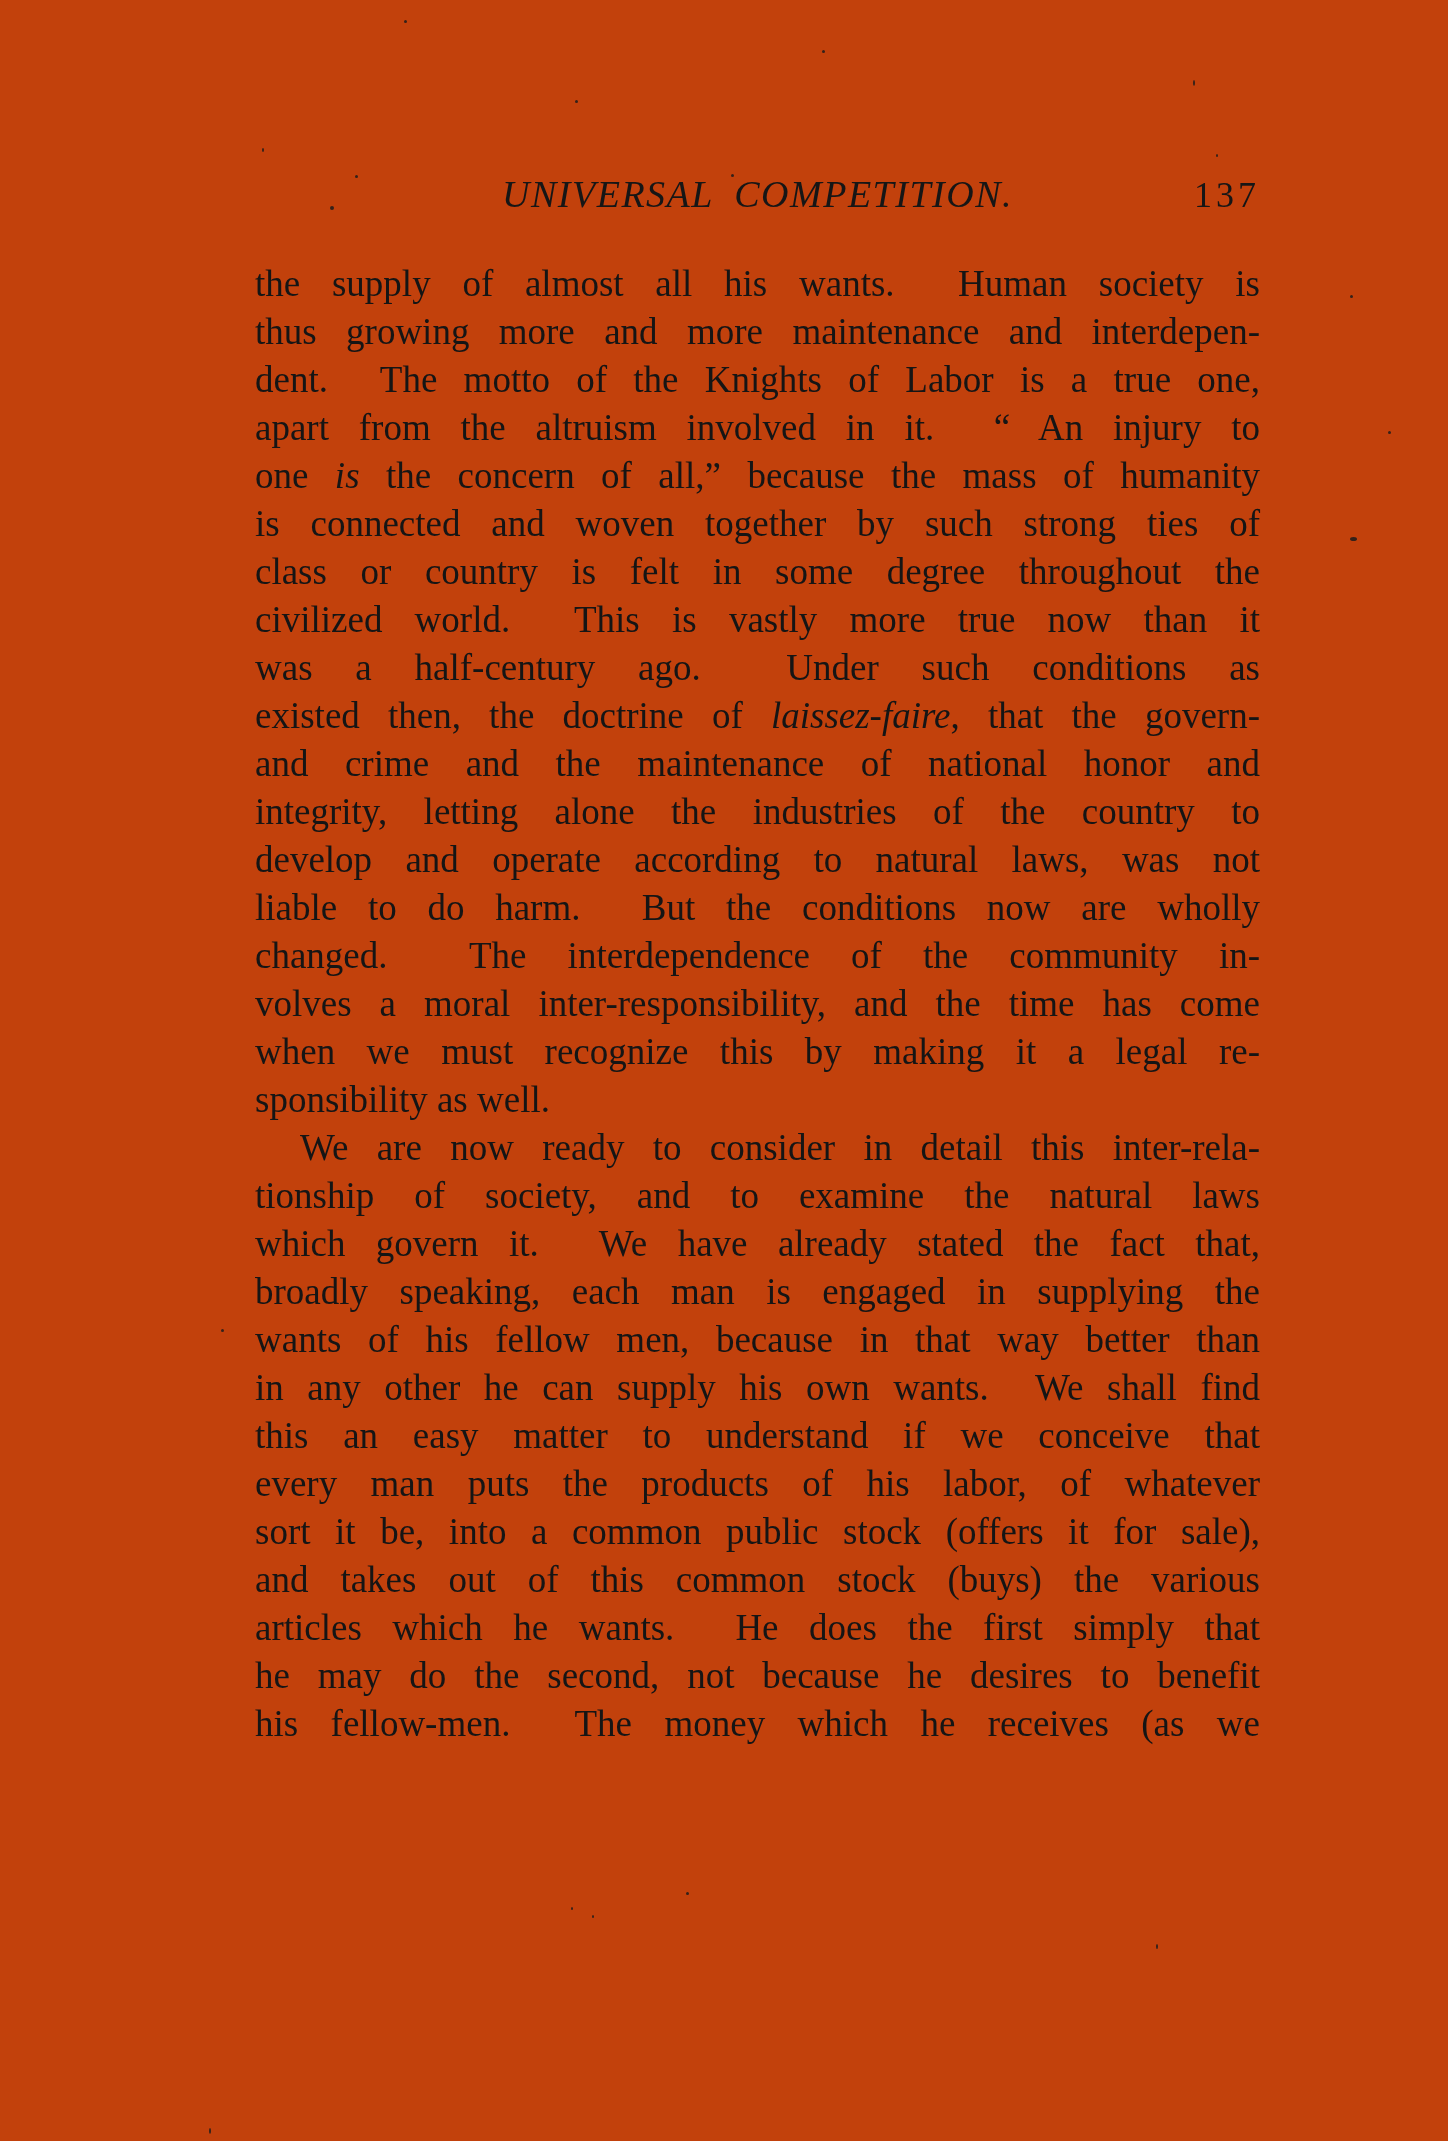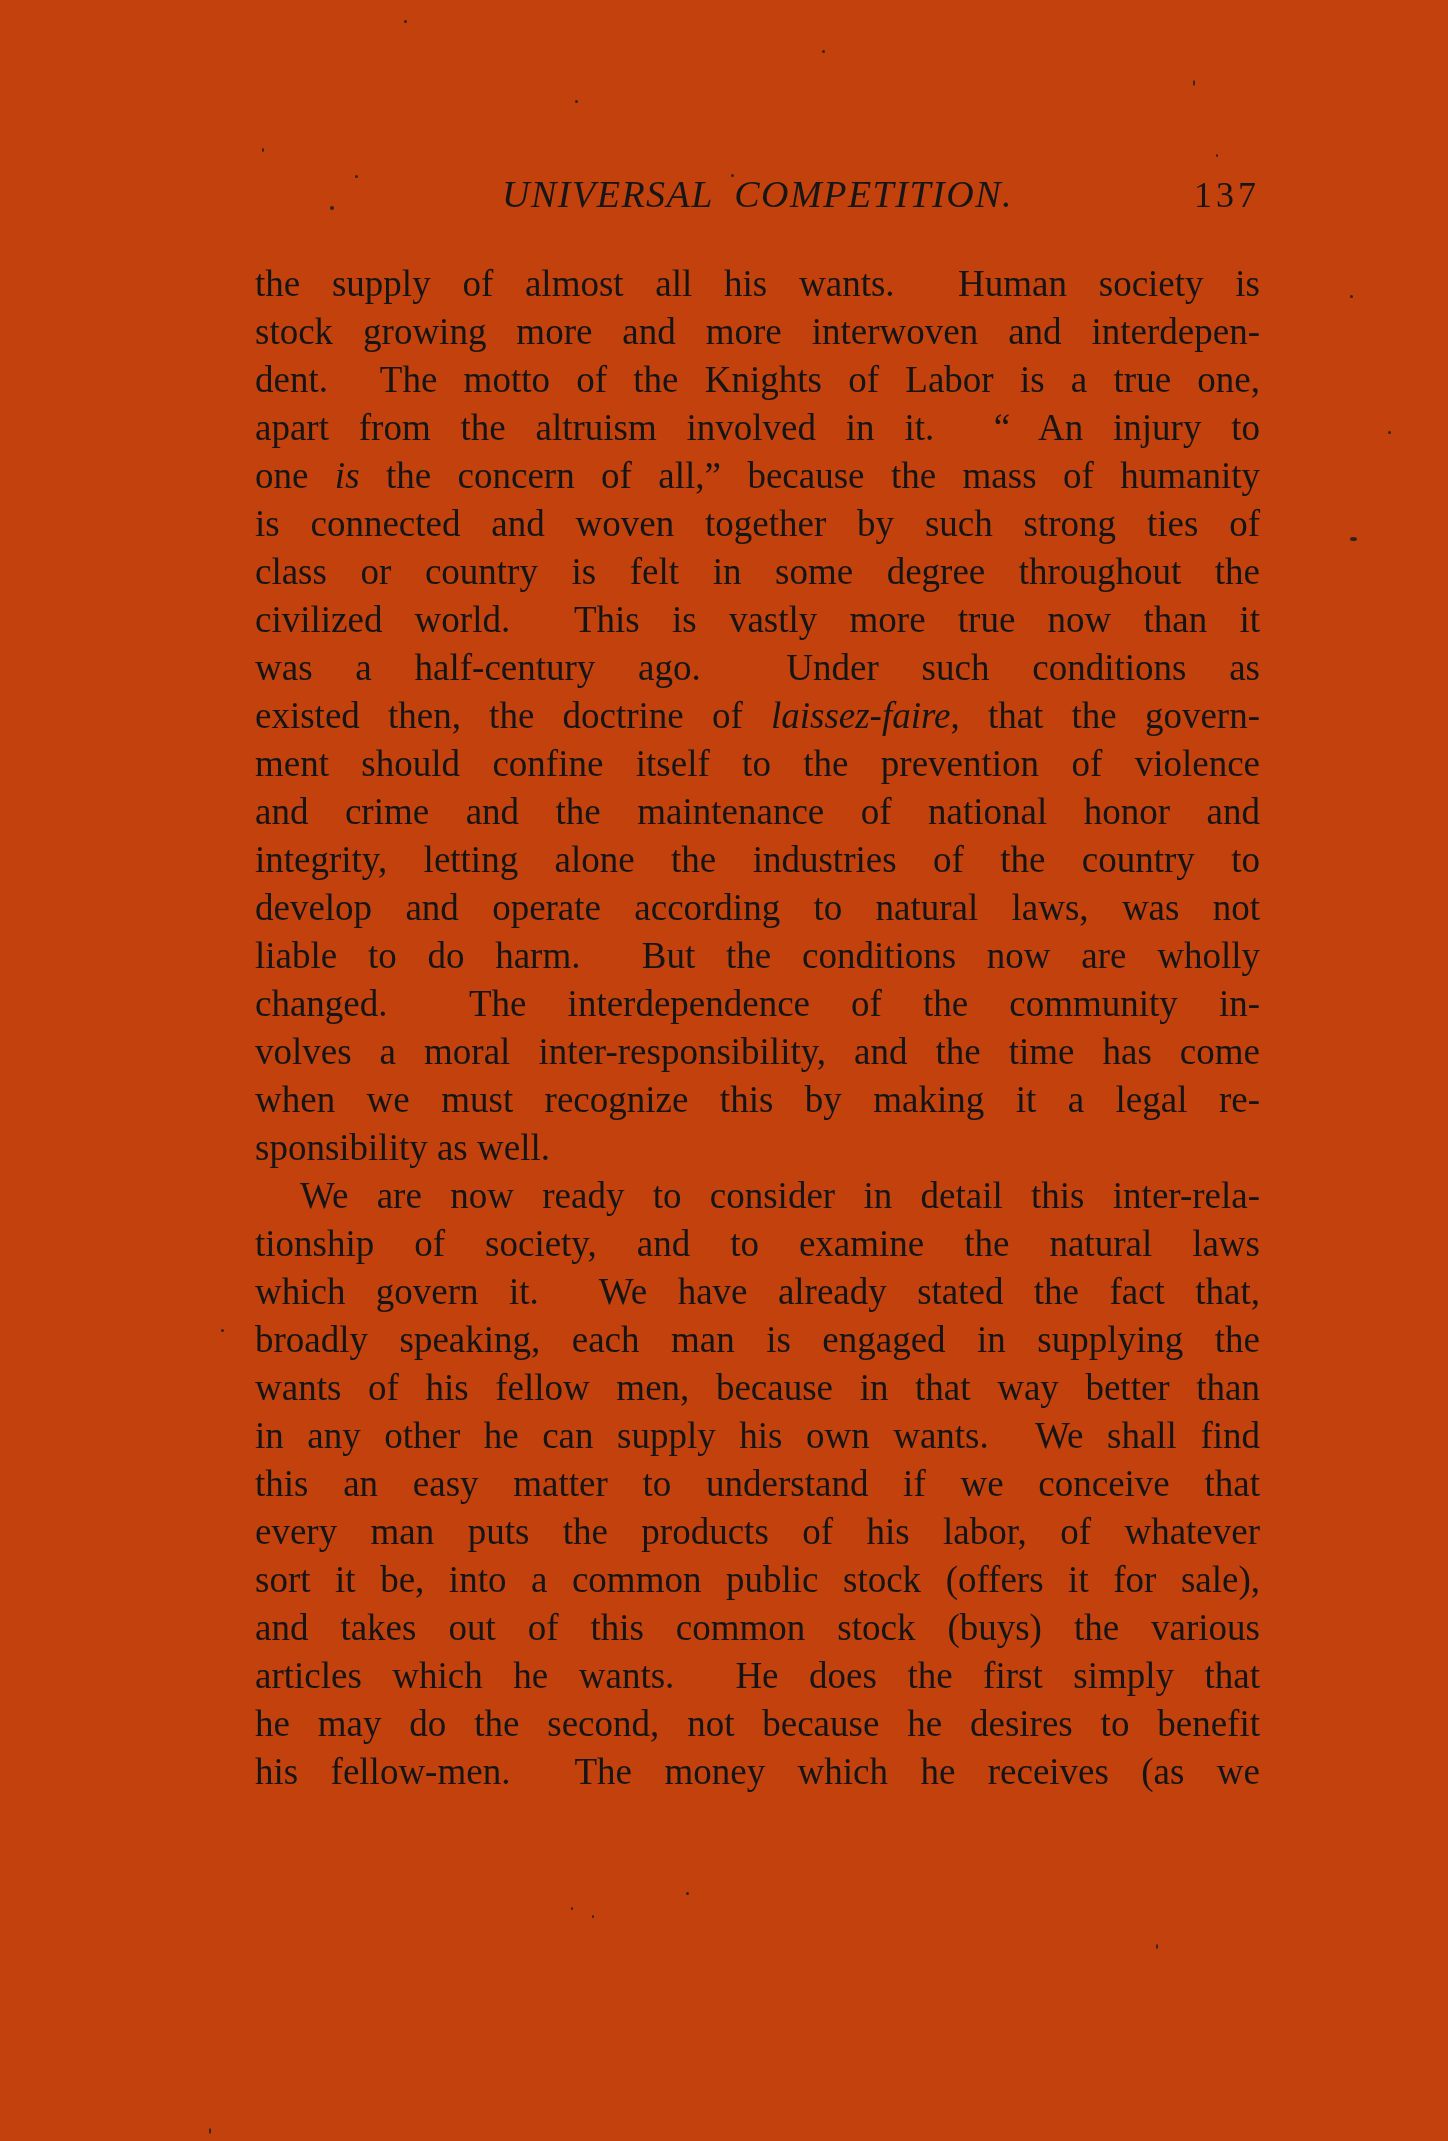--- a/index.html
+++ b/index.html
@@ -75,30 +75,29 @@
 <body>
 
 <div class="page">
   <div class="header">
     <span class="running-title">UNIVERSAL COMPETITION.</span>
     <span class="page-number">137</span>
   </div>
 
   <div class="body-text" id="body-text">
       <div class="line just"><span>the supply of almost all his wants.  Human society is</span></div>
-      <div class="line just"><span>stock growing more and more interwoven and interdepen-</span></div>
+      <div class="line just"><span>thus growing more and more maintenance and interdepen-</span></div>
       <div class="line just"><span>dent.  The motto of the Knights of Labor is a true one,</span></div>
       <div class="line just"><span>apart from the altruism involved in it.  “ An injury to</span></div>
       <div class="line just"><span>one </span><span class="em">is</span><span> the concern of all,” because the mass of humanity</span></div>
       <div class="line just"><span>is connected and woven together by such strong ties of</span></div>
       <div class="line just"><span>class or country is felt in some degree throughout the</span></div>
       <div class="line just"><span>civilized world.  This is vastly more true now than it</span></div>
       <div class="line just"><span>was a half-century ago.  Under such conditions as</span></div>
       <div class="line just"><span>existed then, the doctrine of </span><span class="em">laissez-faire</span><span>, that the govern-</span></div>
-      <div class="line just"><span>ment should confine itself to the prevention of violence</span></div>
       <div class="line just"><span>and crime and the maintenance of national honor and</span></div>
       <div class="line just"><span>integrity, letting alone the industries of the country to</span></div>
       <div class="line just"><span>develop and operate according to natural laws, was not</span></div>
       <div class="line just"><span>liable to do harm.  But the conditions now are wholly</span></div>
       <div class="line just"><span>changed.  The interdependence of the community in-</span></div>
       <div class="line just"><span>volves a moral inter-responsibility, and the time has come</span></div>
       <div class="line just"><span>when we must recognize this by making it a legal re-</span></div>
       <div class="line"><span>sponsibility as well.</span></div>
       <div class="line just indent"><span>We are now ready to consider in detail this inter-rela-</span></div>
       <div class="line just"><span>tionship of society, and to examine the natural laws</span></div>

